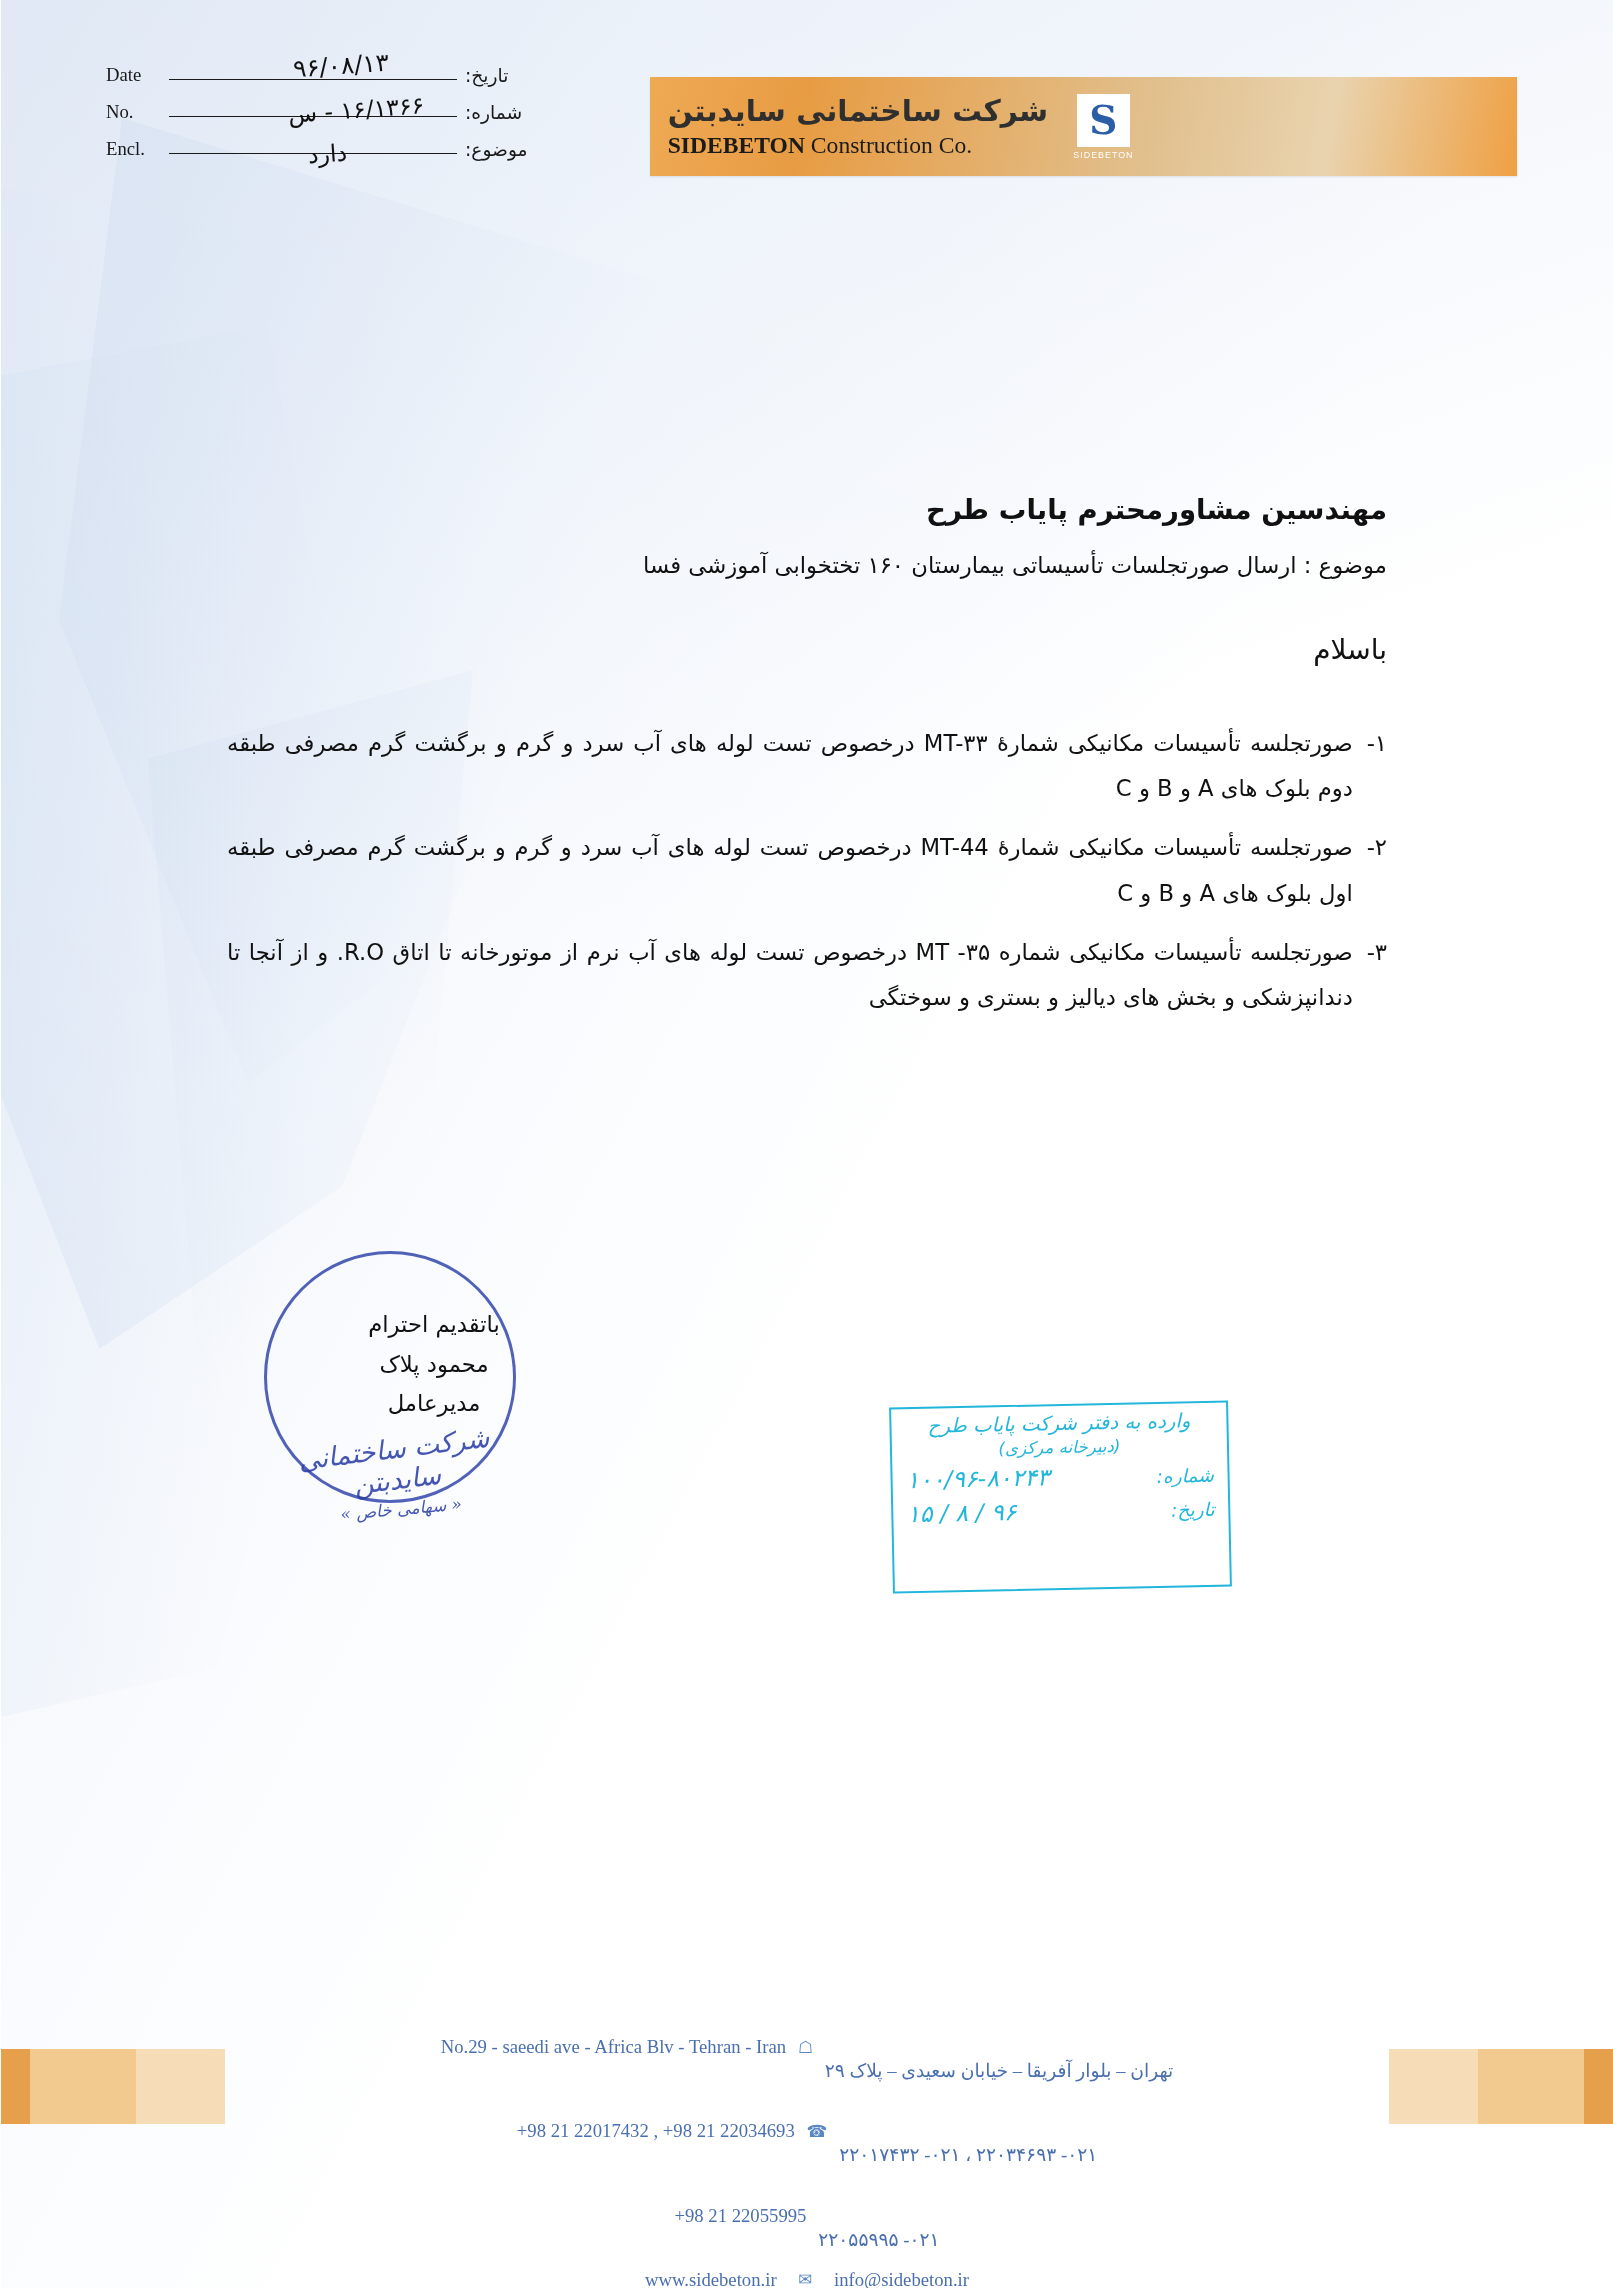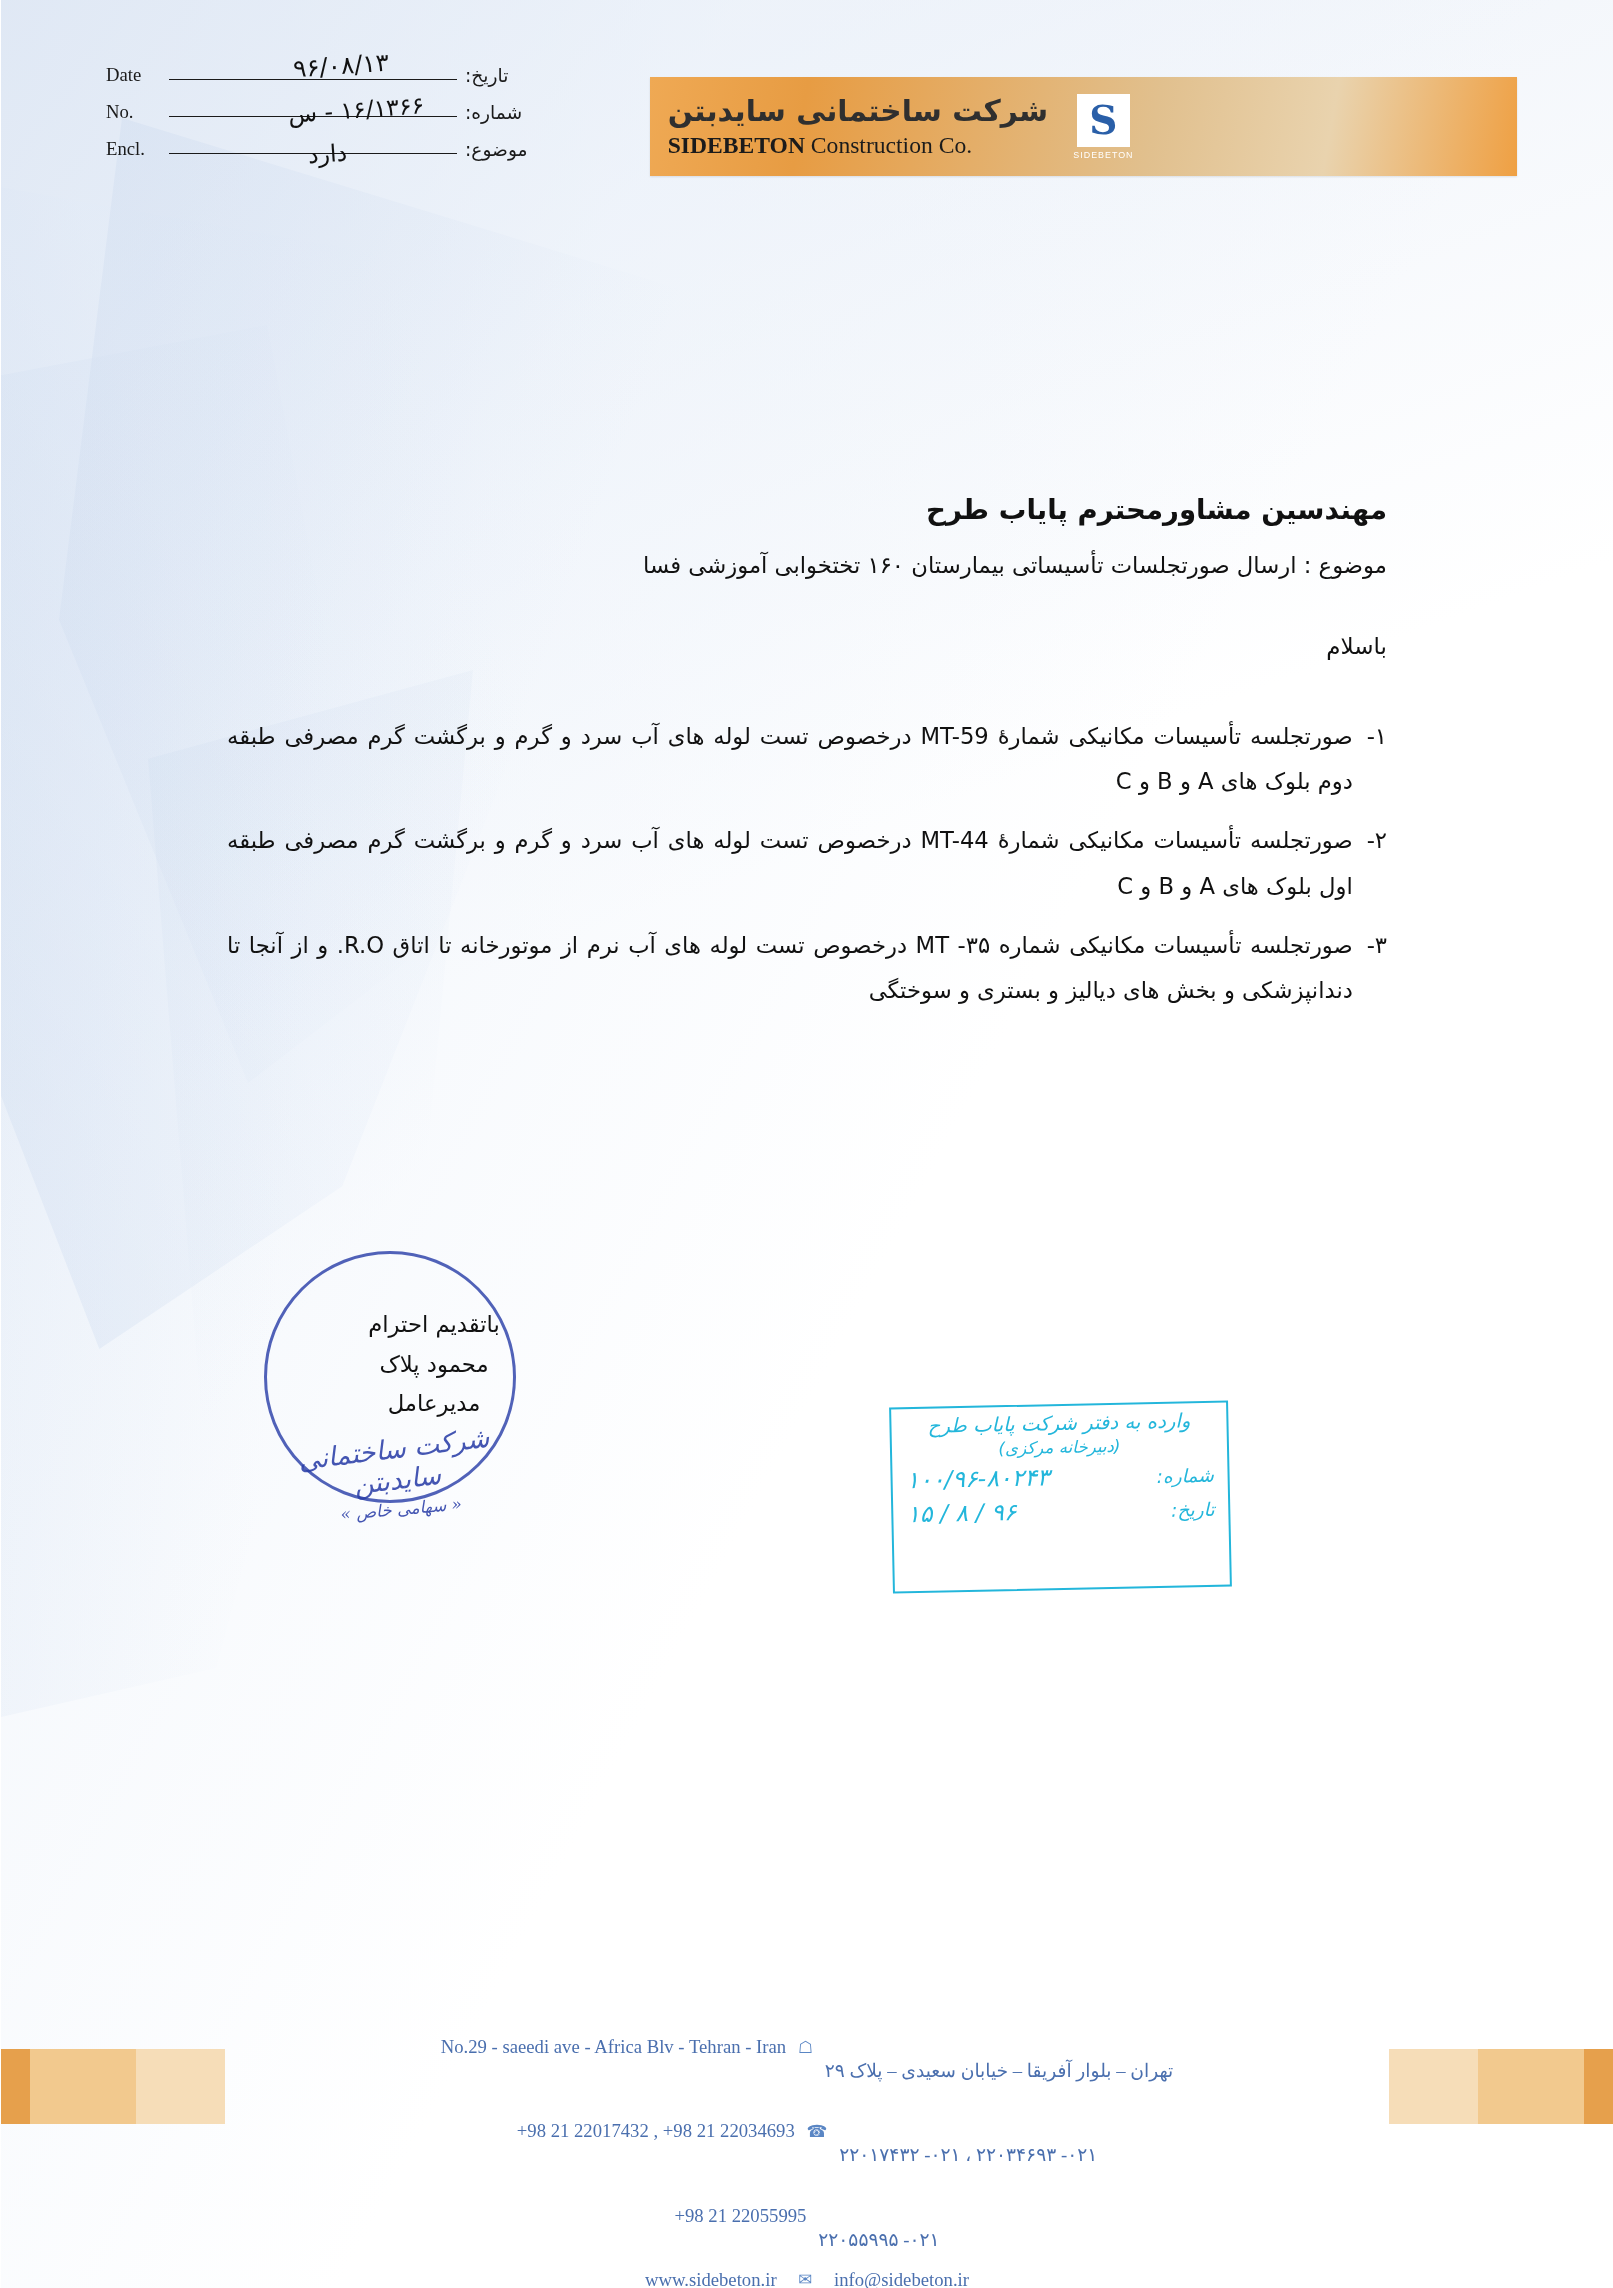--- a/index.html
+++ b/index.html
@@ -202,21 +202,21 @@
     margin-bottom: 25.6px;
     font-family: "DejaVu Sans", sans-serif;
   }
   .subject {
     font-size: 22.7px;
     text-align: right;
     margin-bottom: 55px;
     font-family: "DejaVu Sans", sans-serif;
   }
   .salutation {
-    font-size: 23px;
+    font-size: 28px;
     text-align: right;
     margin-bottom: 55px;
     font-family: "DejaVu Sans", sans-serif;
   }
   .para {
     font-size: 22.7px;
     line-height: 2.0;
     text-align: justify;
     text-justify: inter-word;
     margin-bottom: 19.7px;
@@ -419,21 +419,21 @@
 </div>
 
 <div class="letter-body">
   <div class="addressee">مهندسین مشاورمحترم پایاب طرح</div>
   <div class="subject">موضوع : ارسال صورتجلسات تأسیساتی بیمارستان ۱۶۰ تختخوابی آموزشی فسا</div>
   <div class="salutation">باسلام</div>
 
   <ul class="list">
     <li>
       <span class="li-num">۱-</span>
-      <span class="li-text">صورتجلسه تأسیسات مکانیکی شمارهٔ MT-59 درخصوص تست لوله های آب سرد و گرم و برگشت گرم مصرفی طبقه دوم بلوک های A و B و C</span>
+      <span class="li-text">صورتجلسه تأسیسات مکانیکی شمارهٔ MT-۳۳ درخصوص تست لوله های آب سرد و گرم و برگشت گرم مصرفی طبقه دوم بلوک های A و B و C</span>
     </li>
     <li>
       <span class="li-num">۲-</span>
       <span class="li-text">صورتجلسه تأسیسات مکانیکی شمارهٔ MT-44 درخصوص تست لوله های آب سرد و گرم و برگشت گرم مصرفی طبقه اول بلوک های A و B و C</span>
     </li>
     <li>
       <span class="li-num">۳-</span>
       <span class="li-text">صورتجلسه تأسیسات مکانیکی شماره MT -۳۵ درخصوص تست لوله های آب نرم از موتورخانه تا اتاق R.O. و از آنجا تا دندانپزشکی و بخش های دیالیز و بستری و سوختگی</span>
     </li>
   </ul>

